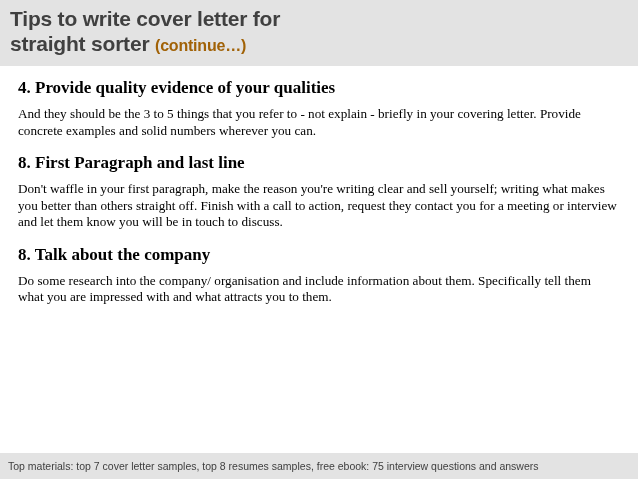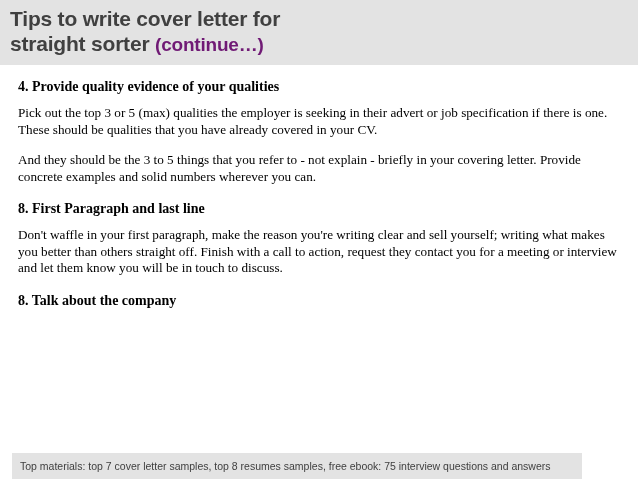--- a/index.html
+++ b/index.html
@@ -28,52 +28,52 @@
   .header-title {
     font-family: "Liberation Sans", sans-serif;
     font-weight: bold;
     font-size: 21px;
     line-height: 25px;
     color: #404040;
     margin: 0;
     letter-spacing: -0.2px;
   }
   .header-title .continue {
-    font-size: 19px;
+    font-size: 16px;
     font-weight: bold;
-    color: #701a75;
+    color: #a16207;
   }
   .body {
     padding: 8px 14px 0 18px;
     box-sizing: border-box;
   }
   .section-heading {
     font-family: "Liberation Serif", serif;
     font-weight: bold;
-    font-size: 14px;
+    font-size: 17px;
     color: #000000;
     margin: 6px 0 10px 0;
     line-height: 16px;
   }
   .para {
     font-family: "Liberation Serif", serif;
     font-size: 13.2px;
     color: #000000;
     line-height: 16.5px;
     margin: 0 0 14px 0;
     max-width: 600px;
   }
   .para.tight {
     margin-bottom: 16px;
   }
   .footer {
     position: absolute;
-    left: 12px;
+    left: 0;
     bottom: 0;
-    width: 570px;
+    width: 638px;
     background: #e3e3e3;
     height: 26px;
     display: flex;
     align-items: center;
     box-sizing: border-box;
     padding: 0 8px;
   }
   .footer-text {
     font-family: "Liberation Sans", sans-serif;
     font-size: 10.5px;
@@ -91,31 +91,31 @@
       <span>Tips to write cover letter for</span><br>
       <span>straight sorter</span>
       <span class="continue">(continue…)</span>
     </div>
   </div>
 
   <div class="body">
 
     <div>
       <div class="section-heading">4. Provide quality evidence of your qualities</div>
-      <p class="para">Pick out the top 3 or 5 (max) qualities the employer is seeking in their advert or job specification if there is one. These should be qualities that you have already covered in your CV.</p>
       <p class="para tight">And they should be the 3 to 5 things that you refer to - not explain - briefly in your covering letter. Provide concrete examples and solid numbers wherever you can.</p>
     </div>
 
     <div>
       <div class="section-heading">8. First Paragraph and last line</div>
       <p class="para tight">Don't waffle in your first paragraph, make the reason you're writing clear and sell yourself; writing what makes you better than others straight off. Finish with a call to action, request they contact you for a meeting or interview and let them know you will be in touch to discuss.</p>
     </div>
 
     <div>
       <div class="section-heading">8. Talk about the company</div>
+      <p class="para">Do some research into the company/ organisation and include information about them. Specifically tell them what you are impressed with and what attracts you to them.</p>
     </div>
 
   </div>
 
   <div class="footer">
     <span class="footer-text">Top materials: top 7 cover letter samples, top 8 resumes samples, free ebook: 75 interview questions and answers</span>
   </div>
 
 </div>
 

